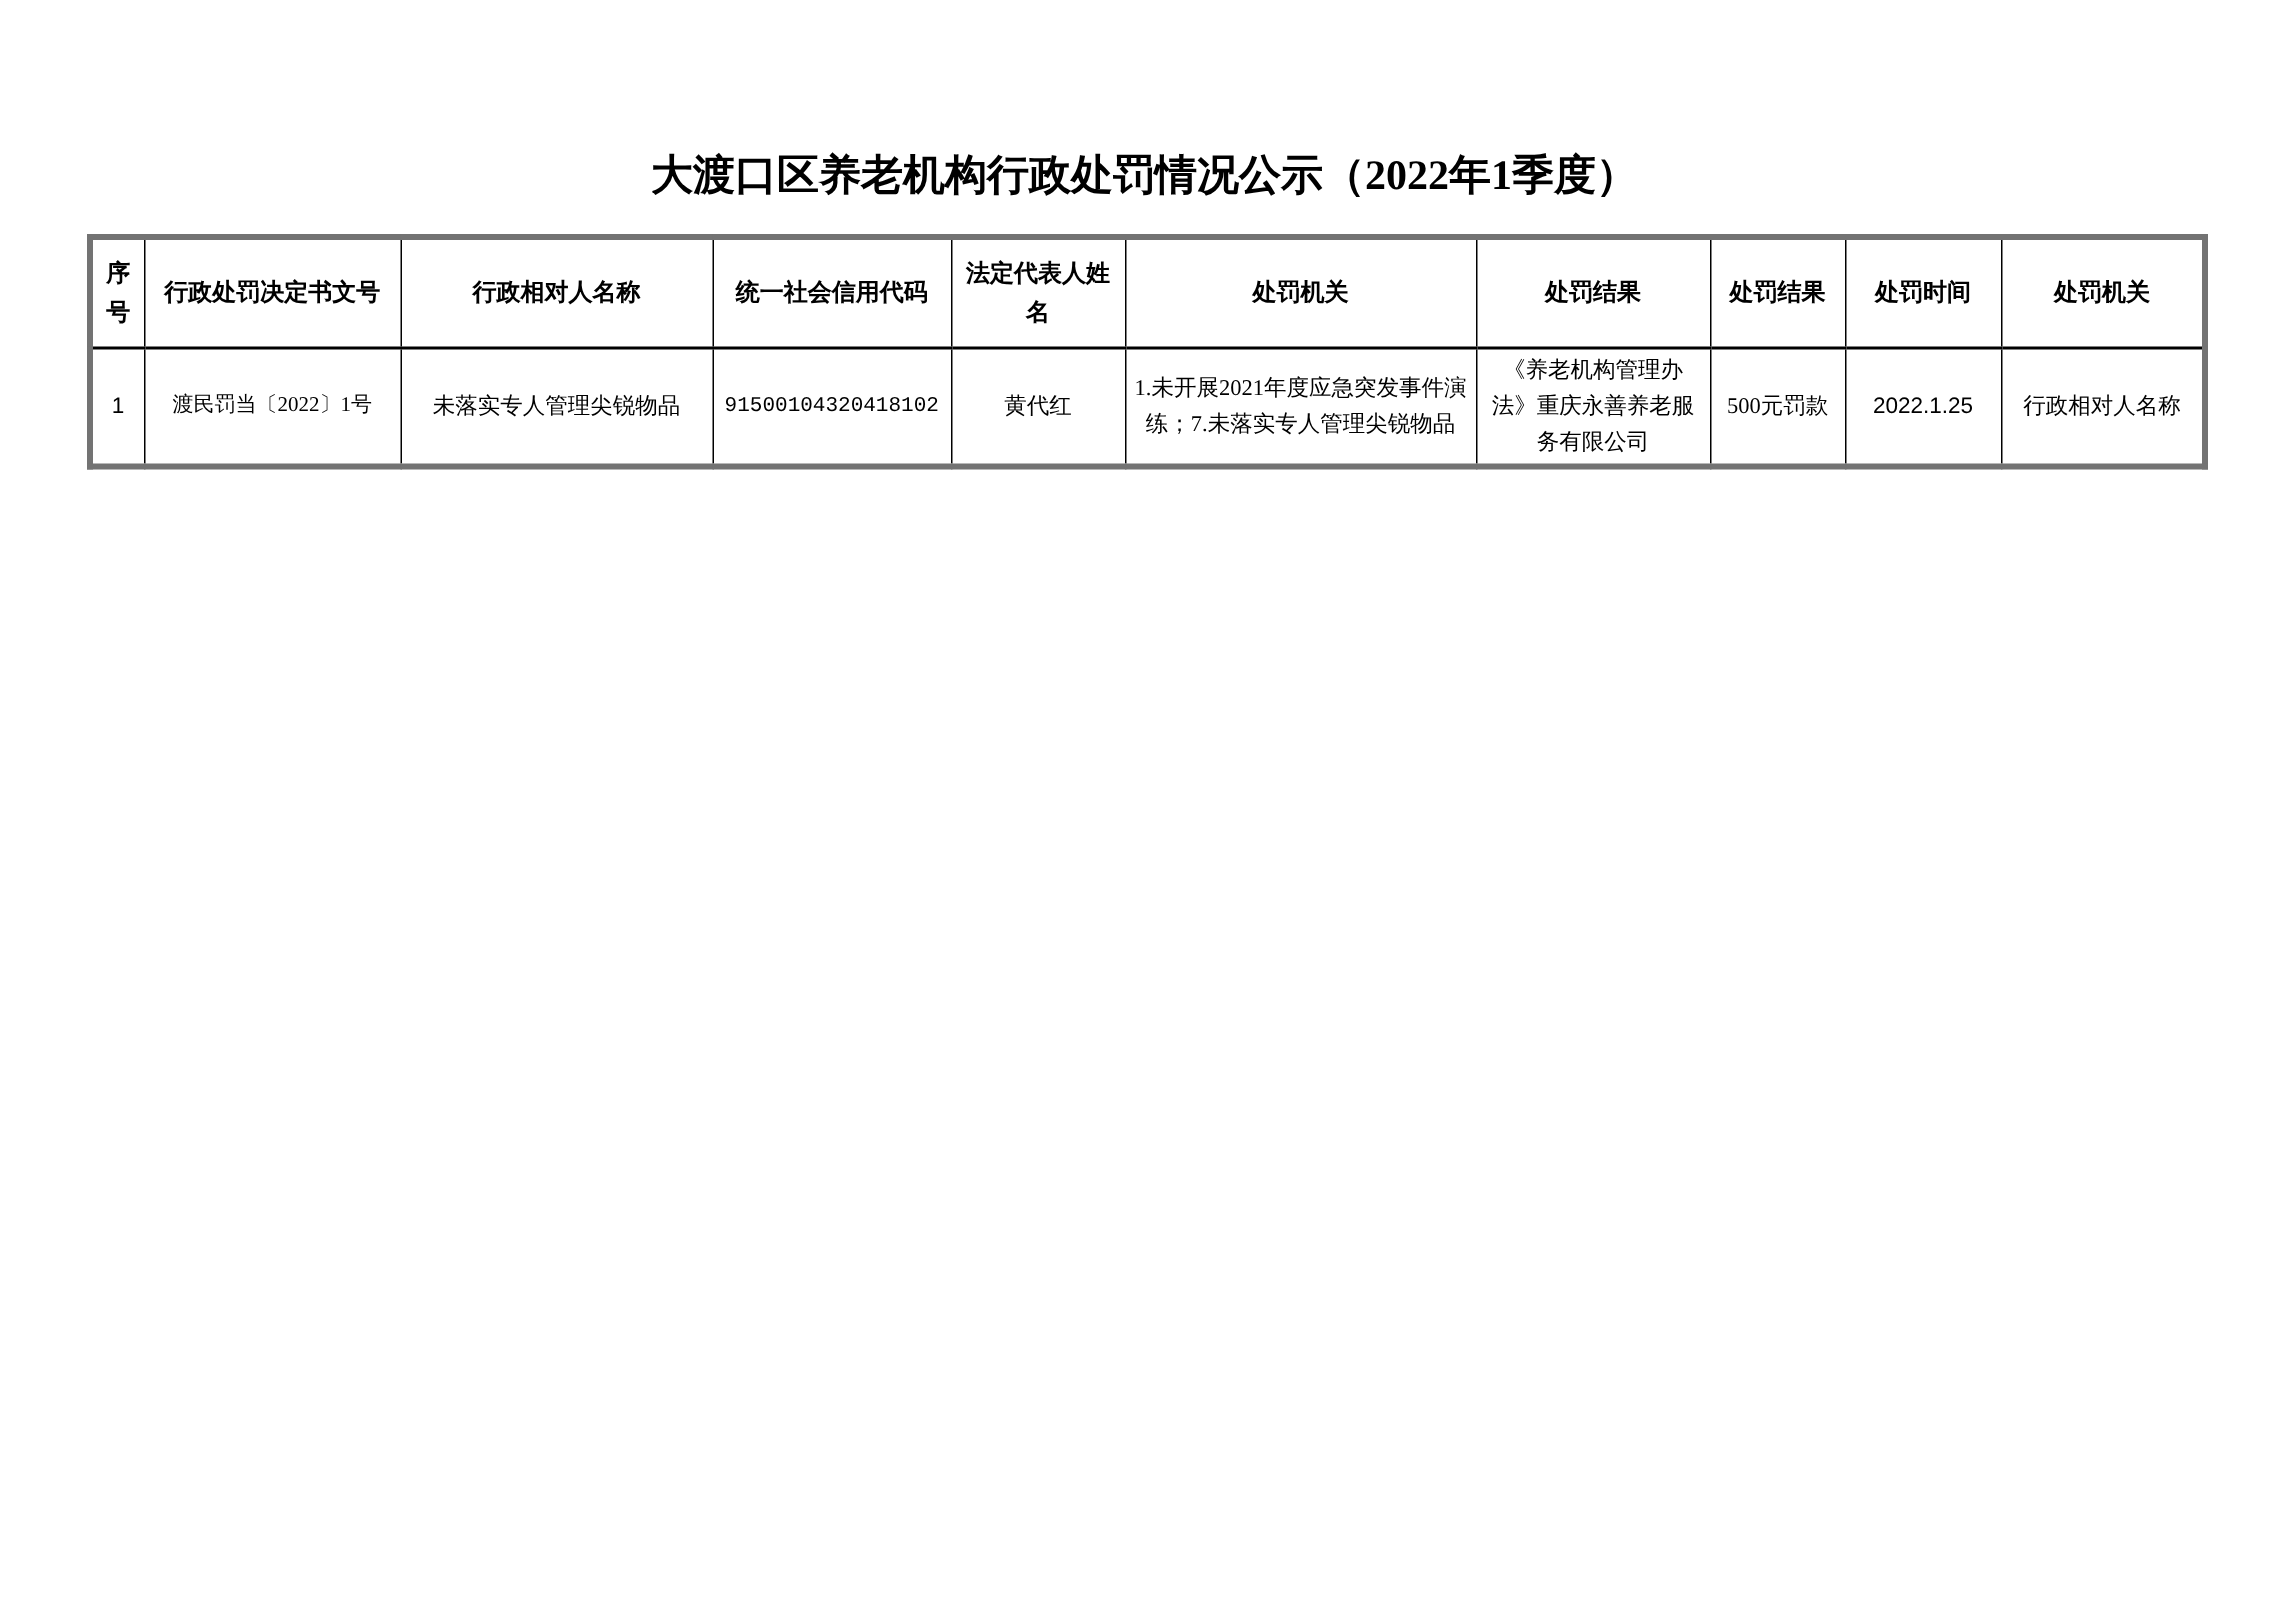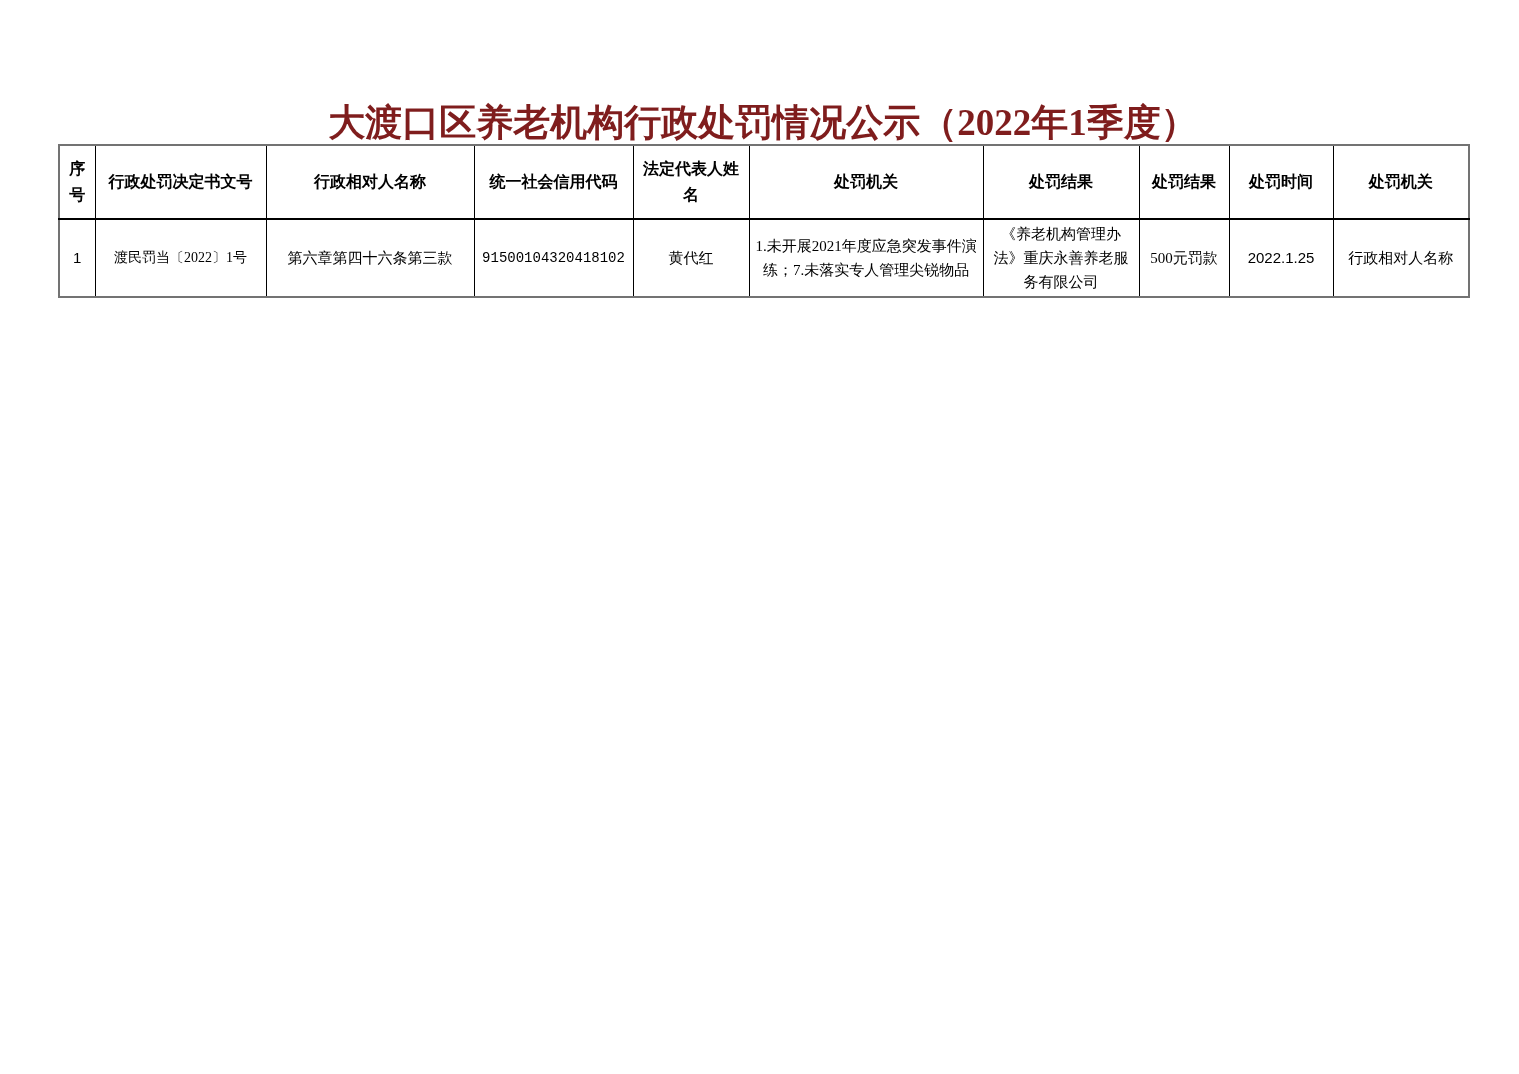--- a/index.html
+++ b/index.html
@@ -13,33 +13,33 @@
     font-family: "Liberation Serif", serif;
     color: #000000;
   }
   .doc-title {
     position: absolute;
     left: 58px;
     top: 98px;
     width: 1410px;
     text-align: center;
     font-family: "Liberation Serif", serif;
-    font-size: 37px;
+    font-size: 28px;
     font-weight: bold;
-    color: #7f1d1d;
+    color: #000000;
     white-space: nowrap;
   }
   table.penalty-table {
     position: absolute;
     left: 58px;
-    top: 144px;
+    top: 156px;
     width: 1410px;
     border-collapse: collapse;
     table-layout: fixed;
-    border: 2px solid #737373;
+    border: 4px solid #737373;
   }
   th, td {
     border: 1.5px solid #000000;
     text-align: center;
     vertical-align: middle;
     padding: 2px 4px;
     overflow: hidden;
     word-break: break-all;
   }
   thead tr { height: 74px; }
@@ -113,21 +113,21 @@
       <th>处罚结果</th>
       <th>处罚结果</th>
       <th>处罚时间</th>
       <th>处罚机关</th>
     </tr>
   </thead>
   <tbody>
     <tr>
       <td class="num">1</td>
       <td class="docno">渡民罚当〔2022〕1号</td>
-      <td>第六章第四十六条第三款</td>
+      <td>未落实专人管理尖锐物品</td>
       <td class="code">91500104320418102</td>
       <td>黄代红</td>
       <td>1.未开展2021年度应急突发事件演练；7.未落实专人管理尖锐物品</td>
       <td>《养老机构管理办法》重庆永善养老服务有限公司</td>
       <td>500元罚款</td>
       <td class="num">2022.1.25</td>
       <td>行政相对人名称</td>
     </tr>
   </tbody>
 </table>

